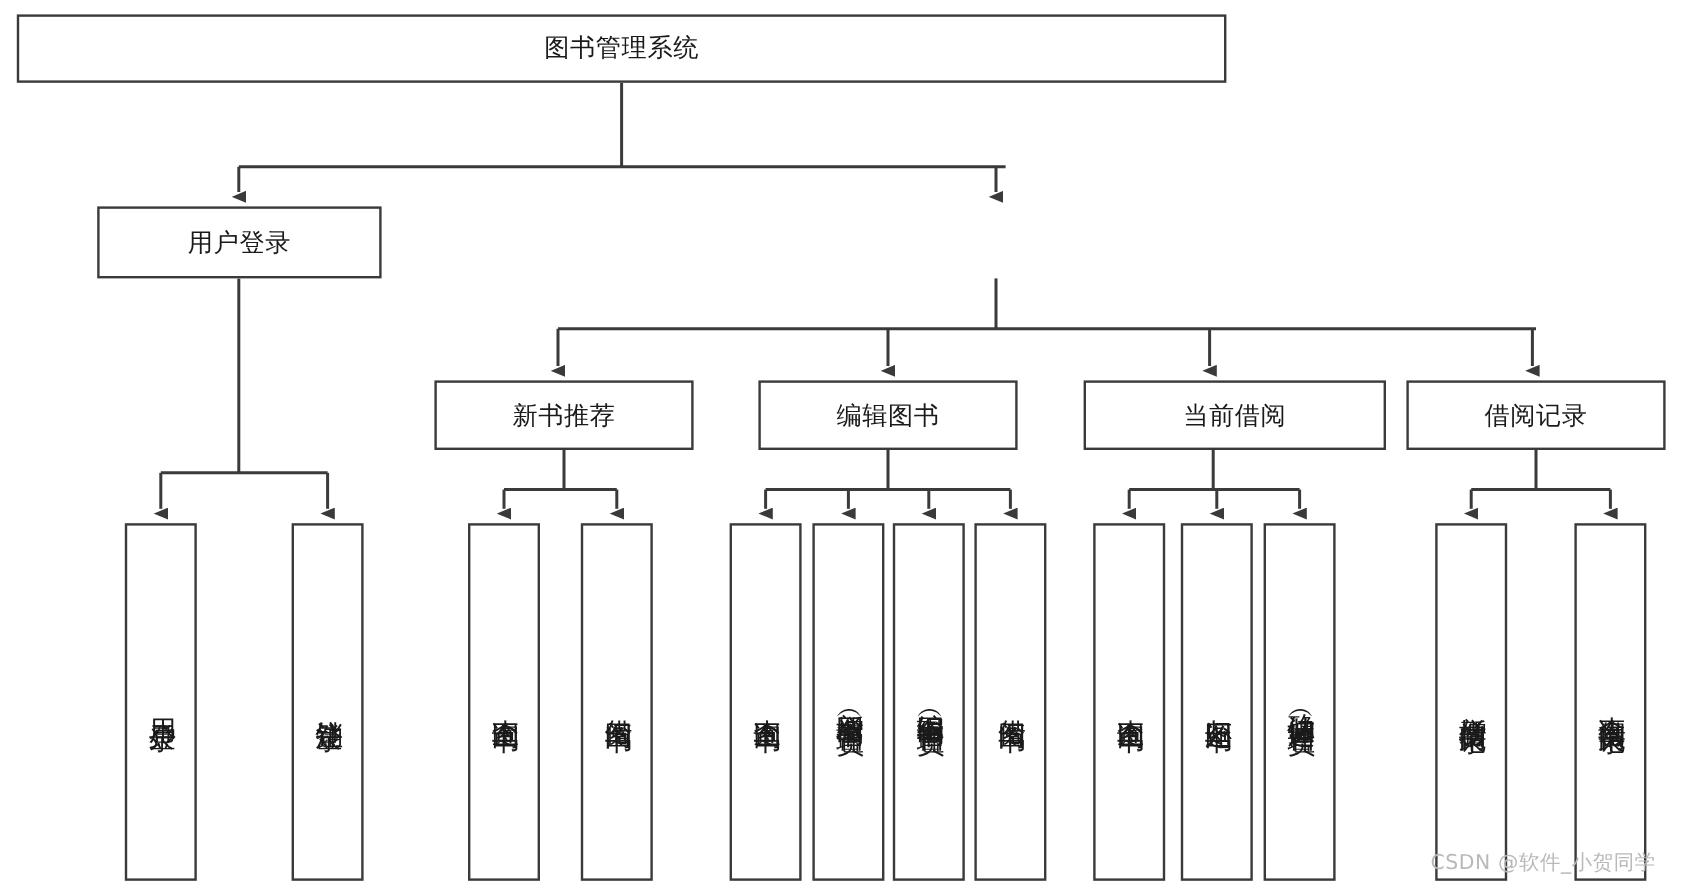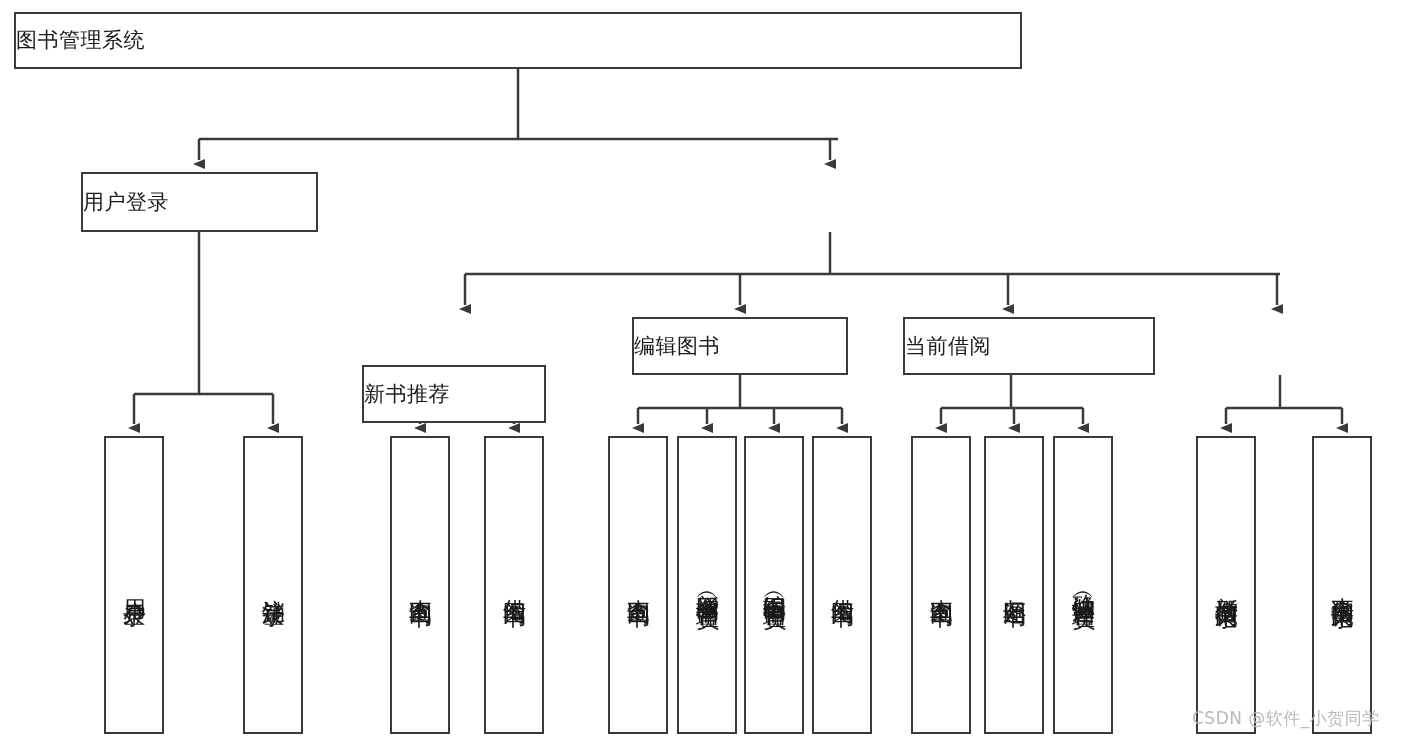--- a/index.html
+++ b/index.html
@@ -25,20 +25,21 @@
     height: 747px;
     pointer-events: none;
   }
   .node {
     position: absolute;
     box-sizing: border-box;
     border: 2px solid #3a3a3a;
     background: #ffffff;
     display: flex;
     align-items: center;
+    justify-content: center;
     color: #1a1a1a;
   }
   .node .label {
     font-size: 21px;
     line-height: 1.18;
     letter-spacing: 0.5px;
     white-space: nowrap;
     text-align: center;
   }
   .node.vertical {
@@ -131,32 +132,35 @@
 
   <div class="node" id="node-root" style="left:14px; top:12px; width:1008px; height:57px;">
     <span class="label">图书管理系统</span>
   </div>
 
   <div class="node" id="node-user-login" style="left:81px; top:172px; width:237px; height:60px;">
     <span class="label">用户登录</span>
   </div>
 
 
-  <div class="node" id="node-new-book-rec" style="left:362px; top:317px; width:184px; height:58px;margin-top:48px;">
+  <div class="node" id="node-new-book-rec" style="left:362px; top:317px; width:216px; height:58px;">
     <span class="label">新书推荐</span>
   </div>
 
   <div class="node" id="node-book-borrow" style="left:632px; top:317px; width:216px; height:58px;">
     <span class="label">编辑图书</span>
   </div>
 
   <div class="node" id="node-current-borrow" style="left:903px; top:317px; width:252px; height:58px;">
     <span class="label">当前借阅</span>
   </div>
 
+  <div class="node" id="node-borrow-record" style="left:1172px; top:317px; width:216px; height:58px;">
+    <span class="label">借阅记录</span>
+  </div>
 
   <div class="node vertical" style="left:104px; top:436px; width:60px; height:298px;">
     <span class="label">用户登录</span>
   </div>
 
   <div class="node vertical" style="left:243px; top:436px; width:60px; height:298px;">
     <span class="label">注销登录</span>
   </div>
 
   <div class="node vertical" style="left:390px; top:436px; width:60px; height:298px;">

